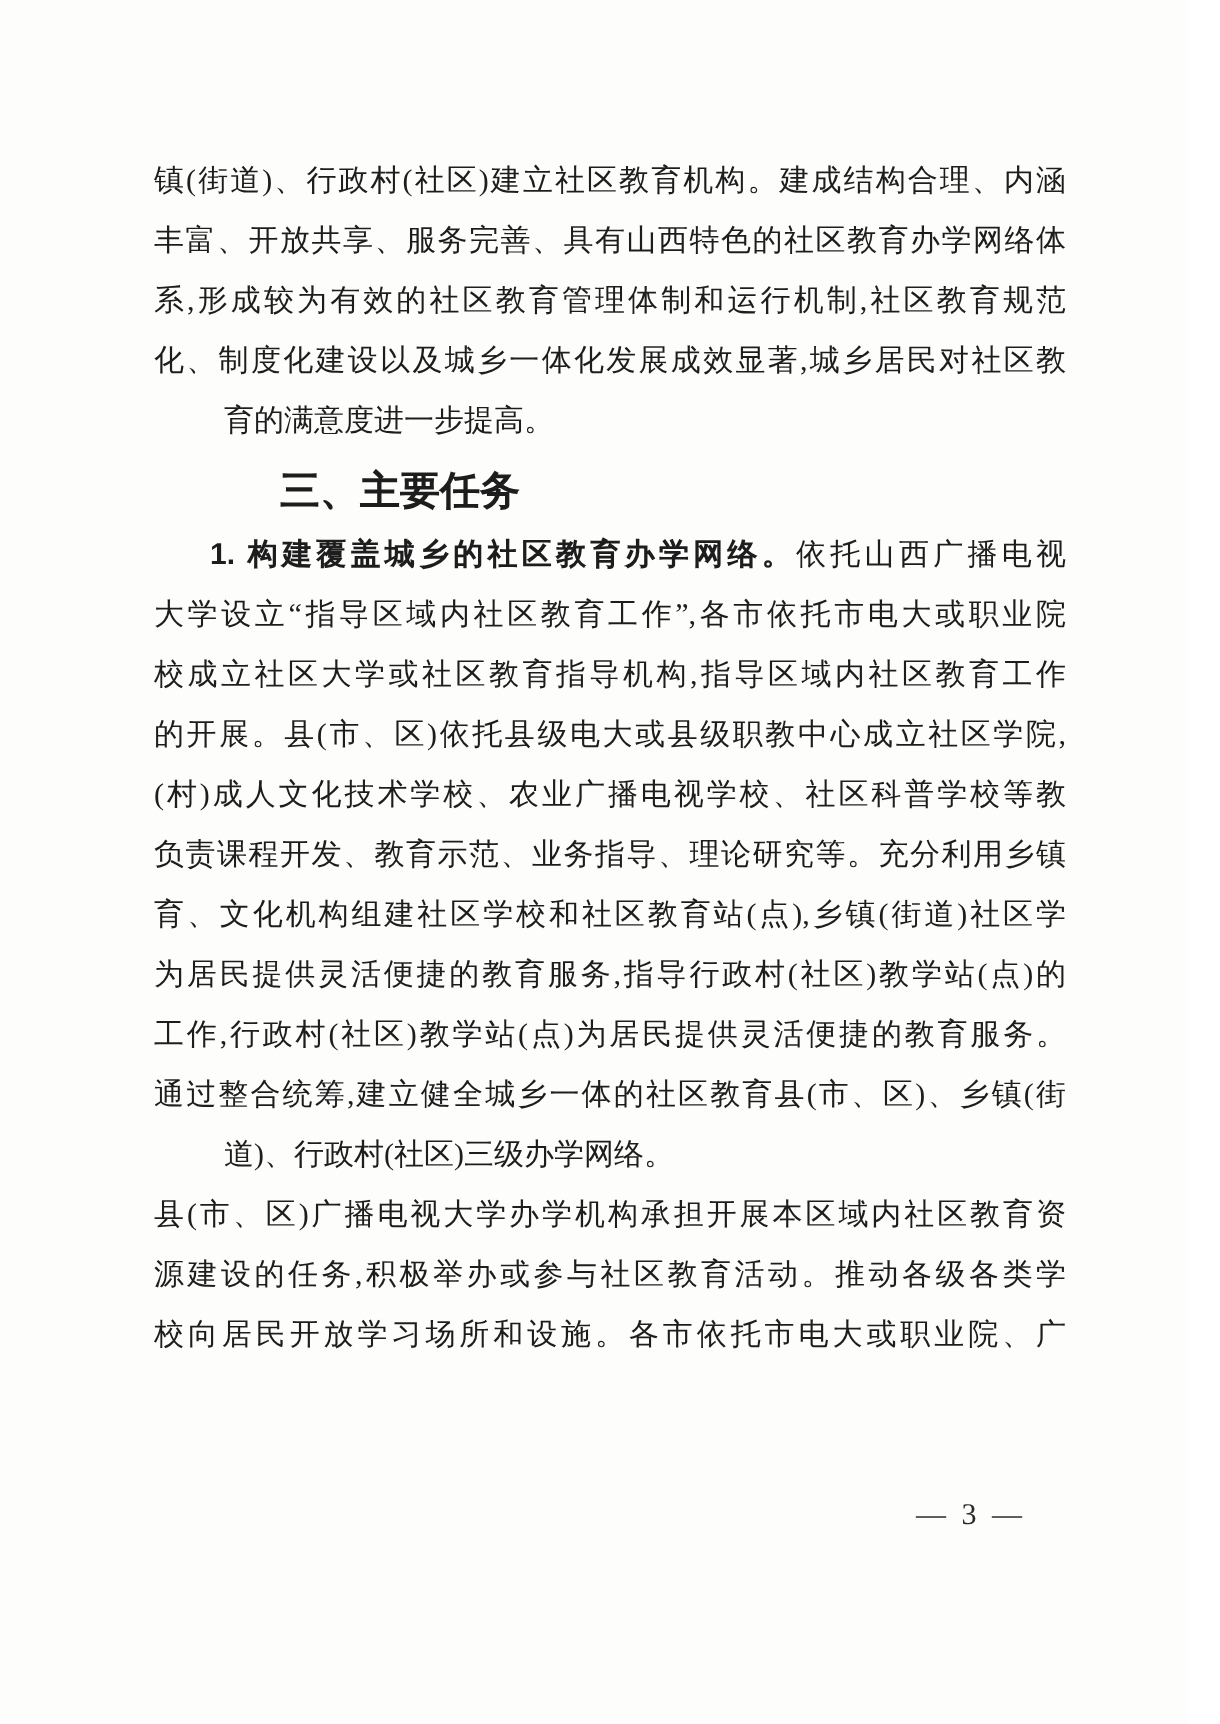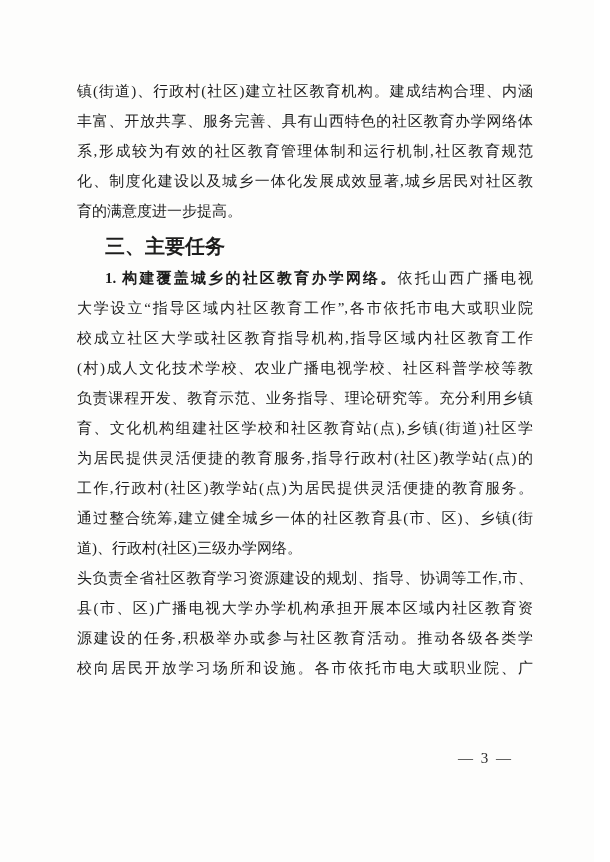--- a/index.html
+++ b/index.html
@@ -26,37 +26,38 @@
     font-size: 15px;
     line-height: 30px;
     height: 30px;
     text-align: justify;
     text-align-last: justify;
     text-justify: inter-character;
     overflow: visible;
   }
   .line.last-line {
     text-align-last: left;
+    margin-left: 35px;
   }
   .para.heading {
     margin: 5px 0 2px 0;
   }
   .para.heading .line {
     font-weight: 700;
     padding-left: 28px;
     font-family: "Liberation Sans", sans-serif;
     font-size: 20px;
     text-align-last: left;
   }
   .para.item .first-line {
     padding-left: 28px;
   }
   .lead {
     font-weight: 700;
-    font-family: Liberation Serif, serif;
+    font-family: Liberation Sans, sans-serif;
   }
   .page-number {
     position: absolute;
     left: 77px;
     top: 750px;
     width: 456px;
     text-align: right;
     padding-right: 20px;
     box-sizing: border-box;
     font-size: 15px;
@@ -76,29 +77,29 @@
         <div class="line">化、制度化建设以及城乡一体化发展成效显著,城乡居民对社区教</div>
         <div class="line last-line">育的满意度进一步提高。</div>
       </div>
       <div class="para heading">
         <div class="line last-line">三、主要任务</div>
       </div>
       <div class="para item">
         <div class="line first-line"><span class="lead">1. 构建覆盖城乡的社区教育办学网络。</span>依托山西广播电视</div>
         <div class="line">大学设立“指导区域内社区教育工作”,各市依托市电大或职业院</div>
         <div class="line">校成立社区大学或社区教育指导机构,指导区域内社区教育工作</div>
+        <div class="line">的开展。县(市、区)依托县级电大或县级职教中心成立社区学院,</div>
         <div class="line">(村)成人文化技术学校、农业广播电视学校、社区科普学校等教</div>
         <div class="line">负责课程开发、教育示范、业务指导、理论研究等。充分利用乡镇</div>
         <div class="line">育、文化机构组建社区学校和社区教育站(点),乡镇(街道)社区学</div>
         <div class="line">为居民提供灵活便捷的教育服务,指导行政村(社区)教学站(点)的</div>
         <div class="line">工作,行政村(社区)教学站(点)为居民提供灵活便捷的教育服务。</div>
         <div class="line">通过整合统筹,建立健全城乡一体的社区教育县(市、区)、乡镇(街</div>
         <div class="line last-line">道)、行政村(社区)三级办学网络。</div>
       </div>
       <div class="para item">
-        <div class="line">头负责全省社区教育学习资源建设的规划、指导、协调等工作,市、</div>
         <div class="line">县(市、区)广播电视大学办学机构承担开展本区域内社区教育资</div>
         <div class="line">源建设的任务,积极举办或参与社区教育活动。推动各级各类学</div>
         <div class="line">校向居民开放学习场所和设施。各市依托市电大或职业院、广</div>
       </div>
     </div>
   <div class="page-number">— 3 —</div>
 </div>
 
 </body></html>

